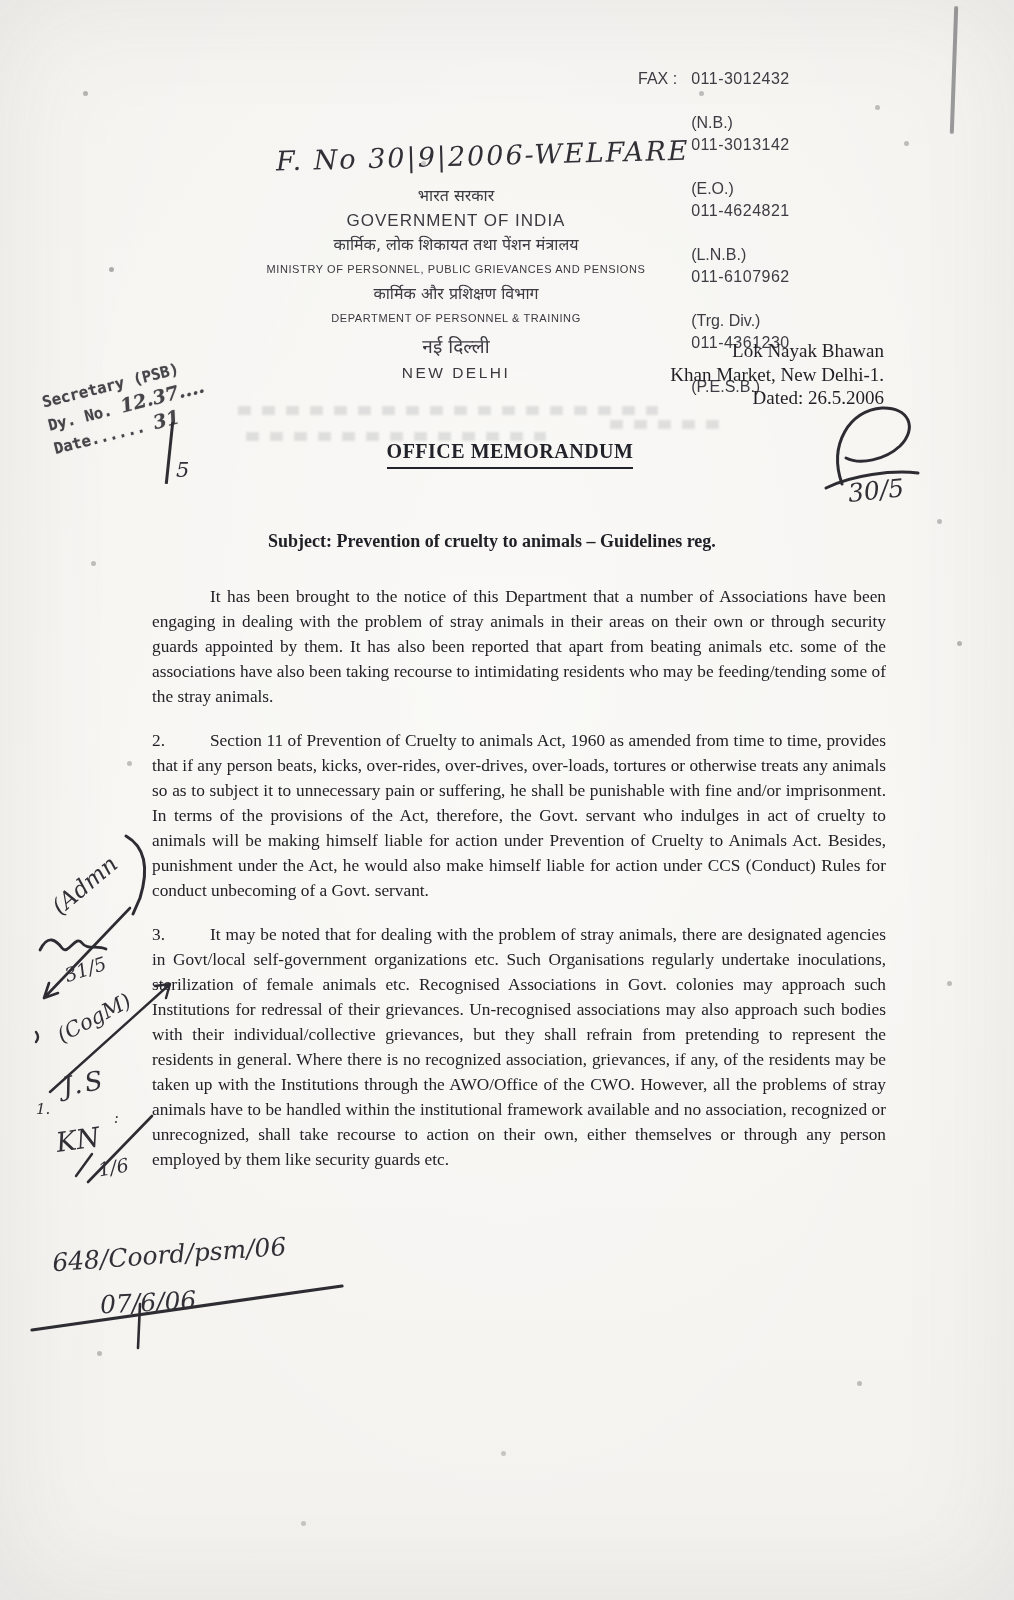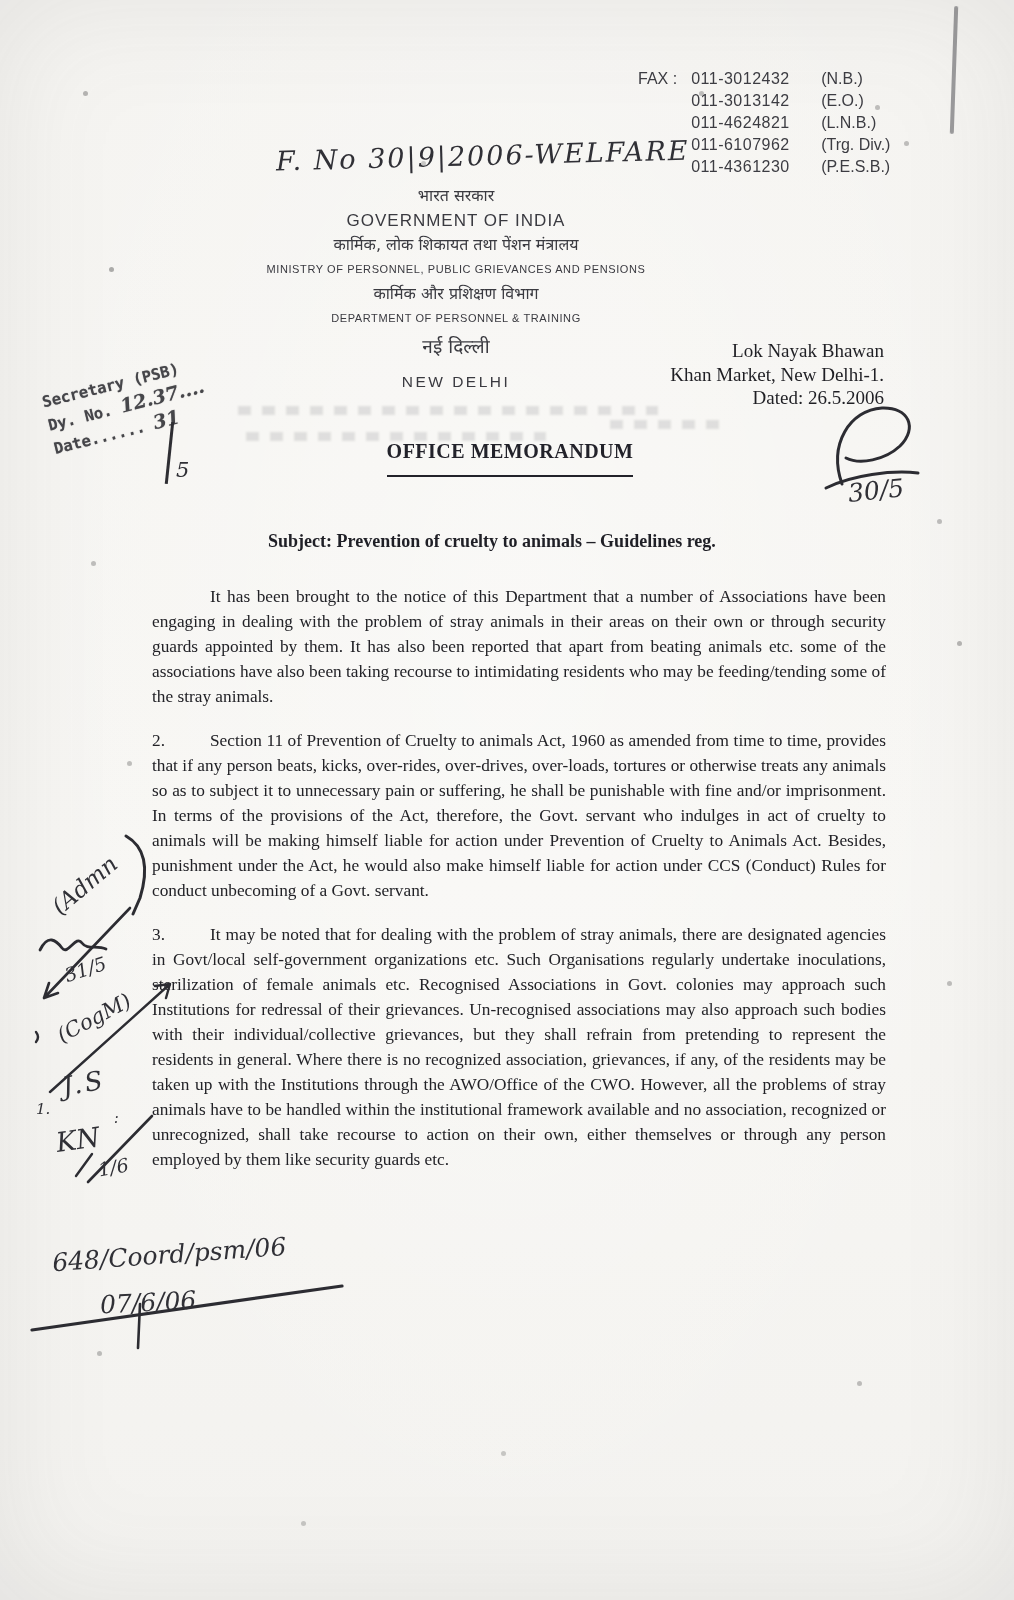--- a/index.html
+++ b/index.html
@@ -14,43 +14,43 @@
     background:
       radial-gradient(ellipse at 50% 40%, rgba(255,255,255,.35), rgba(0,0,0,0) 70%),
       linear-gradient(180deg,#f5f4f1 0%,#f7f6f3 55%,#f3f2ef 100%);
     box-shadow: inset 0 0 120px rgba(90,90,90,.10);
   }
   .abs{position:absolute;}
   
   .fax{left:614px;top:68px;display:flex;gap:14px;
     font-family:"Liberation Sans",sans-serif;font-size:16px;line-height:22px;color:#3c3c42;margin-left:24px;}
   .fax .nums{display:flex;flex-direction:column;}
-  .fax .row{display:flex;gap:14px;}
+  .fax .row{display:flex;gap:22px;flex-direction:column;}
   .fax .num{min-width:116px;letter-spacing:.5px;}
   
   .hdr{left:0;top:184px;width:912px;text-align:center;color:#3a3a40;}
   .hdr .hi{font-family:"DejaVu Sans",sans-serif;font-size:16px;line-height:24px;}
   .hdr .en{font-family:"Liberation Sans",sans-serif;font-size:17px;line-height:25px;letter-spacing:1px;}
   .hdr .en.min{font-size:11px;letter-spacing:.6px;}
   .hdr .city-hi{font-size:19px;margin-top:3px;}
-  .hdr .city-en{font-size:15.5px;letter-spacing:2.5px;margin-top:11px;}
+  .hdr .city-en{font-size:15.5px;letter-spacing:2.5px;margin-top:2px;}
   
   .addr{left:560px;top:339px;width:324px;text-align:right;
     font-size:19px;line-height:23.5px;color:#1f1f24;}
   
   .stamp{left:40px;top:392px;transform:rotate(-14deg);transform-origin:left top;
     font-family:"DejaVu Sans Mono",monospace;font-weight:bold;font-size:15.5px;line-height:22px;
     color:#2e2e33;opacity:.88;text-shadow:0 0 1px rgba(46,46,51,.6);white-space:nowrap;}
   .stamp .hand-in{font-family:"DejaVu Serif",serif;font-style:italic;font-size:19px;}
   .stamp-stroke{left:168px;top:422px;width:3px;height:62px;background:#2e2e33;transform:rotate(6deg);}
   .stamp-day{left:176px;top:458px;font-size:21px;}
   
   .memo-title{left:0;top:440px;width:1020px;text-align:center;}
   .memo-title span{font-weight:bold;font-size:20px;letter-spacing:.5px;color:#22222a;
-    border-bottom:2.5px solid #22222a;padding-bottom:13px;}
+    border-bottom:2.5px solid #22222a;padding-bottom:5px;}
   
   .subject{left:268px;top:531px;font-weight:bold;font-size:18px;color:#1f1f26;}
   
   .bodycol{left:152px;top:584px;width:734px;font-size:17.3px;line-height:25px;
     text-align:justify;color:#222227;}
   .bodycol p{margin:0 0 19px 0;}
   .bodycol p.indent{text-indent:58px;}
   .pnum{display:inline-block;width:58px;}
   
   .hand{font-family:"DejaVu Serif",serif;font-style:italic;color:#303036;white-space:nowrap;}

